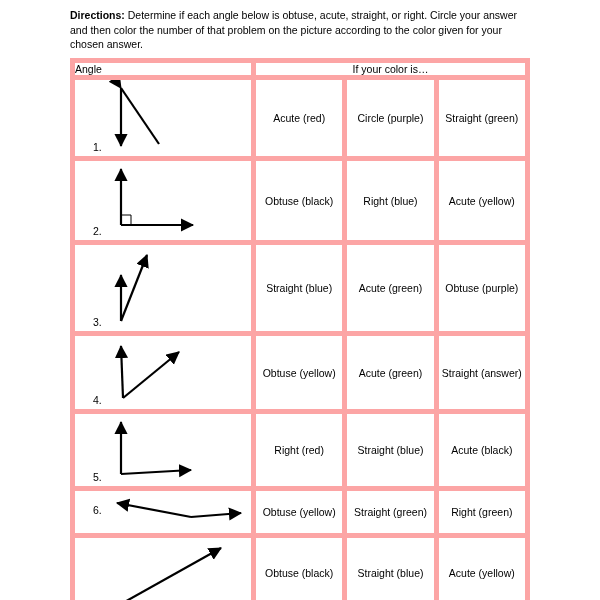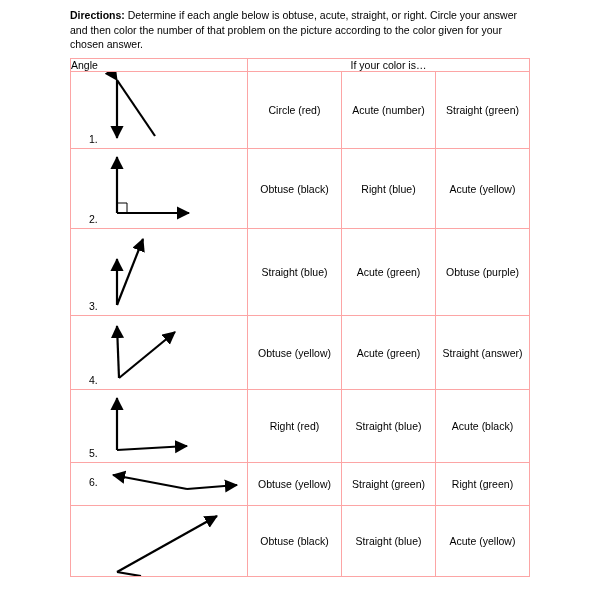--- a/index.html
+++ b/index.html
@@ -34,21 +34,21 @@
   }
   table.worksheet {
     position: absolute;
     left: 70px;
     top: 58px;
     width: 460px;
     border-collapse: collapse;
     table-layout: fixed;
   }
   table.worksheet td, table.worksheet th {
-    border: 1px solid #fca5a5;
+    border: 5px solid #fca5a5;
     padding: 0;
     font-weight: normal;
     font-size: 10.5px;
   }
   th.hdr-angle {
     width: 176px;
     text-align: left;
     padding: 3px 5px;
     font-size: 10.5px;
   }
@@ -101,22 +101,22 @@
           <svg class="angle-svg" width="176" height="76" viewBox="0 0 176 76">
             <defs>
               <marker id="ah1" markerWidth="7" markerHeight="7" refX="5.5" refY="3" orient="auto">
                 <path d="M0,0 L6,3 L0,6 z" fill="#000"></path>
               </marker>
             </defs>
             <path d="M46,8 L84,64" stroke="#000" stroke-width="2.2" fill="none" marker-start="url(#ah1)"></path>
             <path d="M46,8 L46,66" stroke="#000" stroke-width="2.2" fill="none" marker-end="url(#ah1)"></path>
           </svg>
         </td>
-        <td class="opt">Circle (red)</td>
-        <td class="opt">Acute (number)</td>
+        <td class="opt">Acute (red)</td>
+        <td class="opt">Circle (purple)</td>
         <td class="opt">Straight (green)</td>
       </tr>
 
       <tr>
         <td class="angle-cell" style="height:79px;">
           <span class="num" style="left:18px; bottom:3px;">2.</span>
           <svg class="angle-svg" width="176" height="79" viewBox="0 0 176 79">
             <defs>
               <marker id="ah2" markerWidth="7" markerHeight="7" refX="5.5" refY="3" orient="auto">
                 <path d="M0,0 L6,3 L0,6 z" fill="#000"></path>

